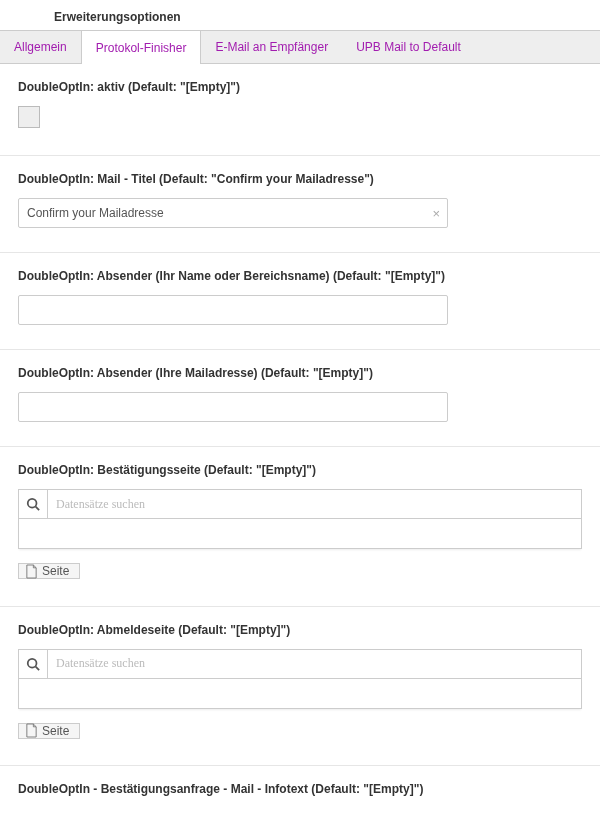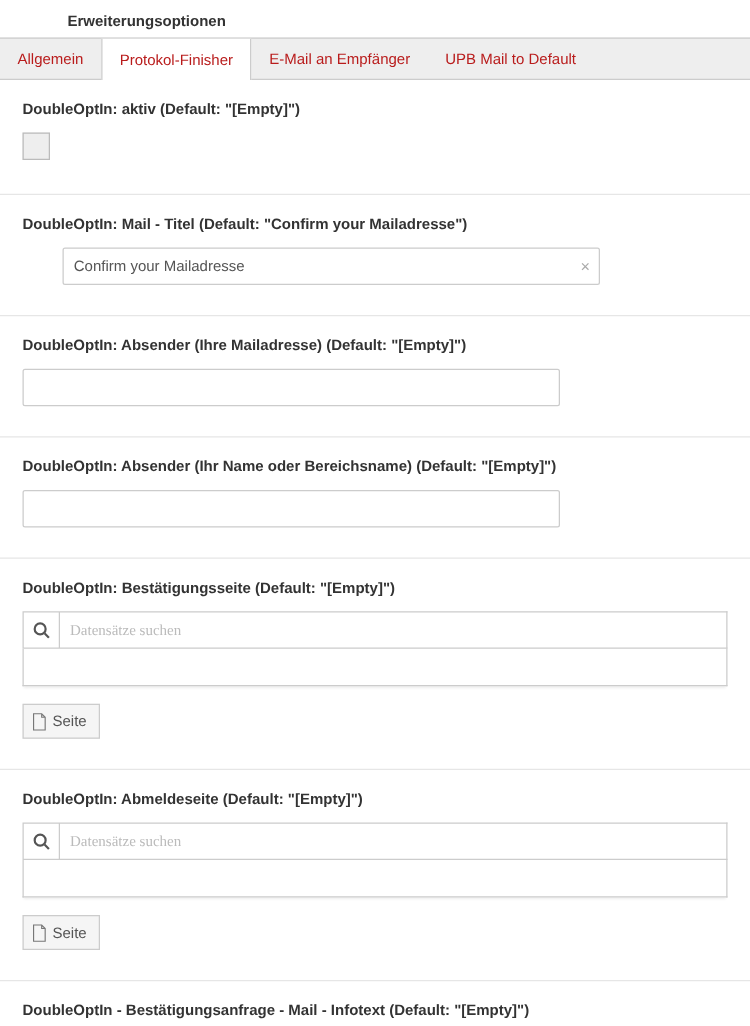--- a/index.html
+++ b/index.html
@@ -21,21 +21,21 @@
     border-left: none;
     border-right: none;
     background: #eee;
     display: flex;
     align-items: stretch;
     min-height: 32px;
   }
   .tab {
     padding: 9px 14px;
     font-size: 12px;
-    color: #b91c1c;
+    color: #a21caf;
     cursor: pointer;
     background: transparent;
     border: none;
     white-space: nowrap;
   }
   .tab.active {
     background: #fff;
     border-left: 1px solid #ccc;
     border-right: 1px solid #ccc;
     margin-bottom: -1px;
@@ -65,21 +65,21 @@
   .text-input {
     width: 430px;
     height: 30px;
     border: 1px solid #ccc;
     border-radius: 2px;
     padding: 4px 8px;
     font-size: 12px;
     font-family: inherit;
     color: #555;
   }
-  .text-input.with-clear { padding-right: 30px; margin-left: 32px; }
+  .text-input.with-clear { padding-right: 30px; }
   .clearable-wrap { position: relative; display: inline-block; }
   .clear-x {
     position: absolute;
     right: 8px;
     top: 50%;
     transform: translateY(-50%);
     color: #aaa;
     font-size: 13px;
     cursor: pointer;
     line-height: 1;
@@ -115,21 +115,21 @@
   .list-box {
     width: 100%;
     height: 30px;
     border: 1px solid #ccc;
     border-top: none;
     background: #fff;
     margin-bottom: 14px;
     box-shadow: 0 2px 2px -1px rgba(0,0,0,0.08);
   }
   .page-btn {
-    height: 28px;
+    height: 16px;
     border: 1px solid #ccc;
     background: #f5f5f5;
     padding: 0 10px 0 6px;
     font-size: 12px;
     display: inline-flex;
     align-items: center;
     gap: 4px;
     cursor: pointer;
     color: #555;
     font-family: inherit;
@@ -157,26 +157,26 @@
 
   <div class="field-block">
     <label class="field-label">DoubleOptIn: Mail - Titel (Default: "Confirm your Mailadresse")</label>
     <span class="clearable-wrap">
       <input class="text-input with-clear" type="text" value="Confirm your Mailadresse" style="">
       <span class="clear-x">×</span>
     </span>
   </div>
 
   <div class="field-block">
+    <label class="field-label">DoubleOptIn: Absender (Ihr Name oder Bereichsname) (Default: "[Empty]")</label>
+    <input class="text-input" type="text" value="" style="">
+  </div>
+
+  <div class="field-block">
     <label class="field-label">DoubleOptIn: Absender (Ihre Mailadresse) (Default: "[Empty]")</label>
-    <input class="text-input" type="text" value="" style="">
-  </div>
-
-  <div class="field-block">
-    <label class="field-label">DoubleOptIn: Absender (Ihr Name oder Bereichsname) (Default: "[Empty]")</label>
     <input class="text-input" type="text" value="" style="">
   </div>
 
   <div class="field-block">
     <label class="field-label">DoubleOptIn: Bestätigungsseite (Default: "[Empty]")</label>
     <div class="search-row">
       <button class="search-btn">
         <svg viewBox="0 0 16 16" fill="none" stroke="#555" stroke-width="2">
             <circle cx="7" cy="7" r="5"></circle>
             <line x1="11" y1="11" x2="15" y2="15"></line>

